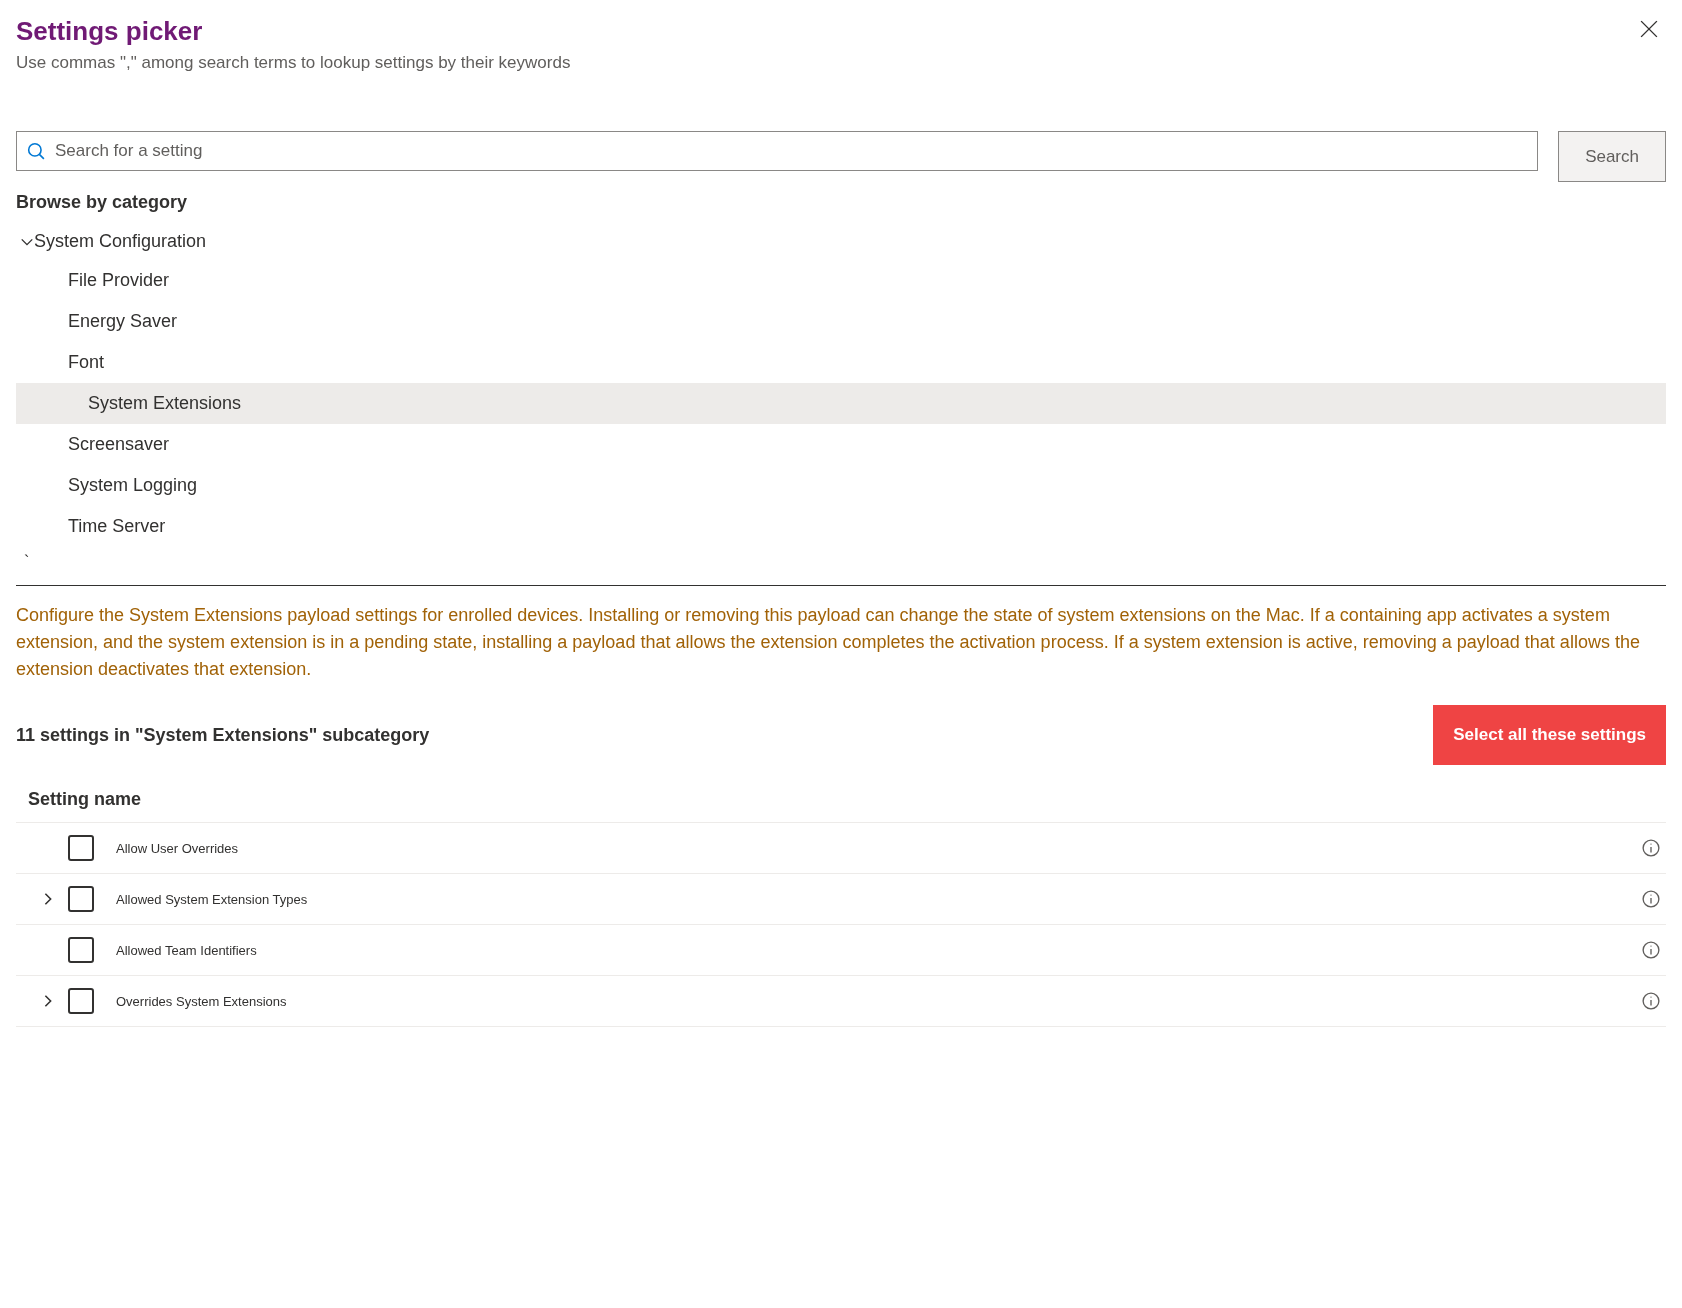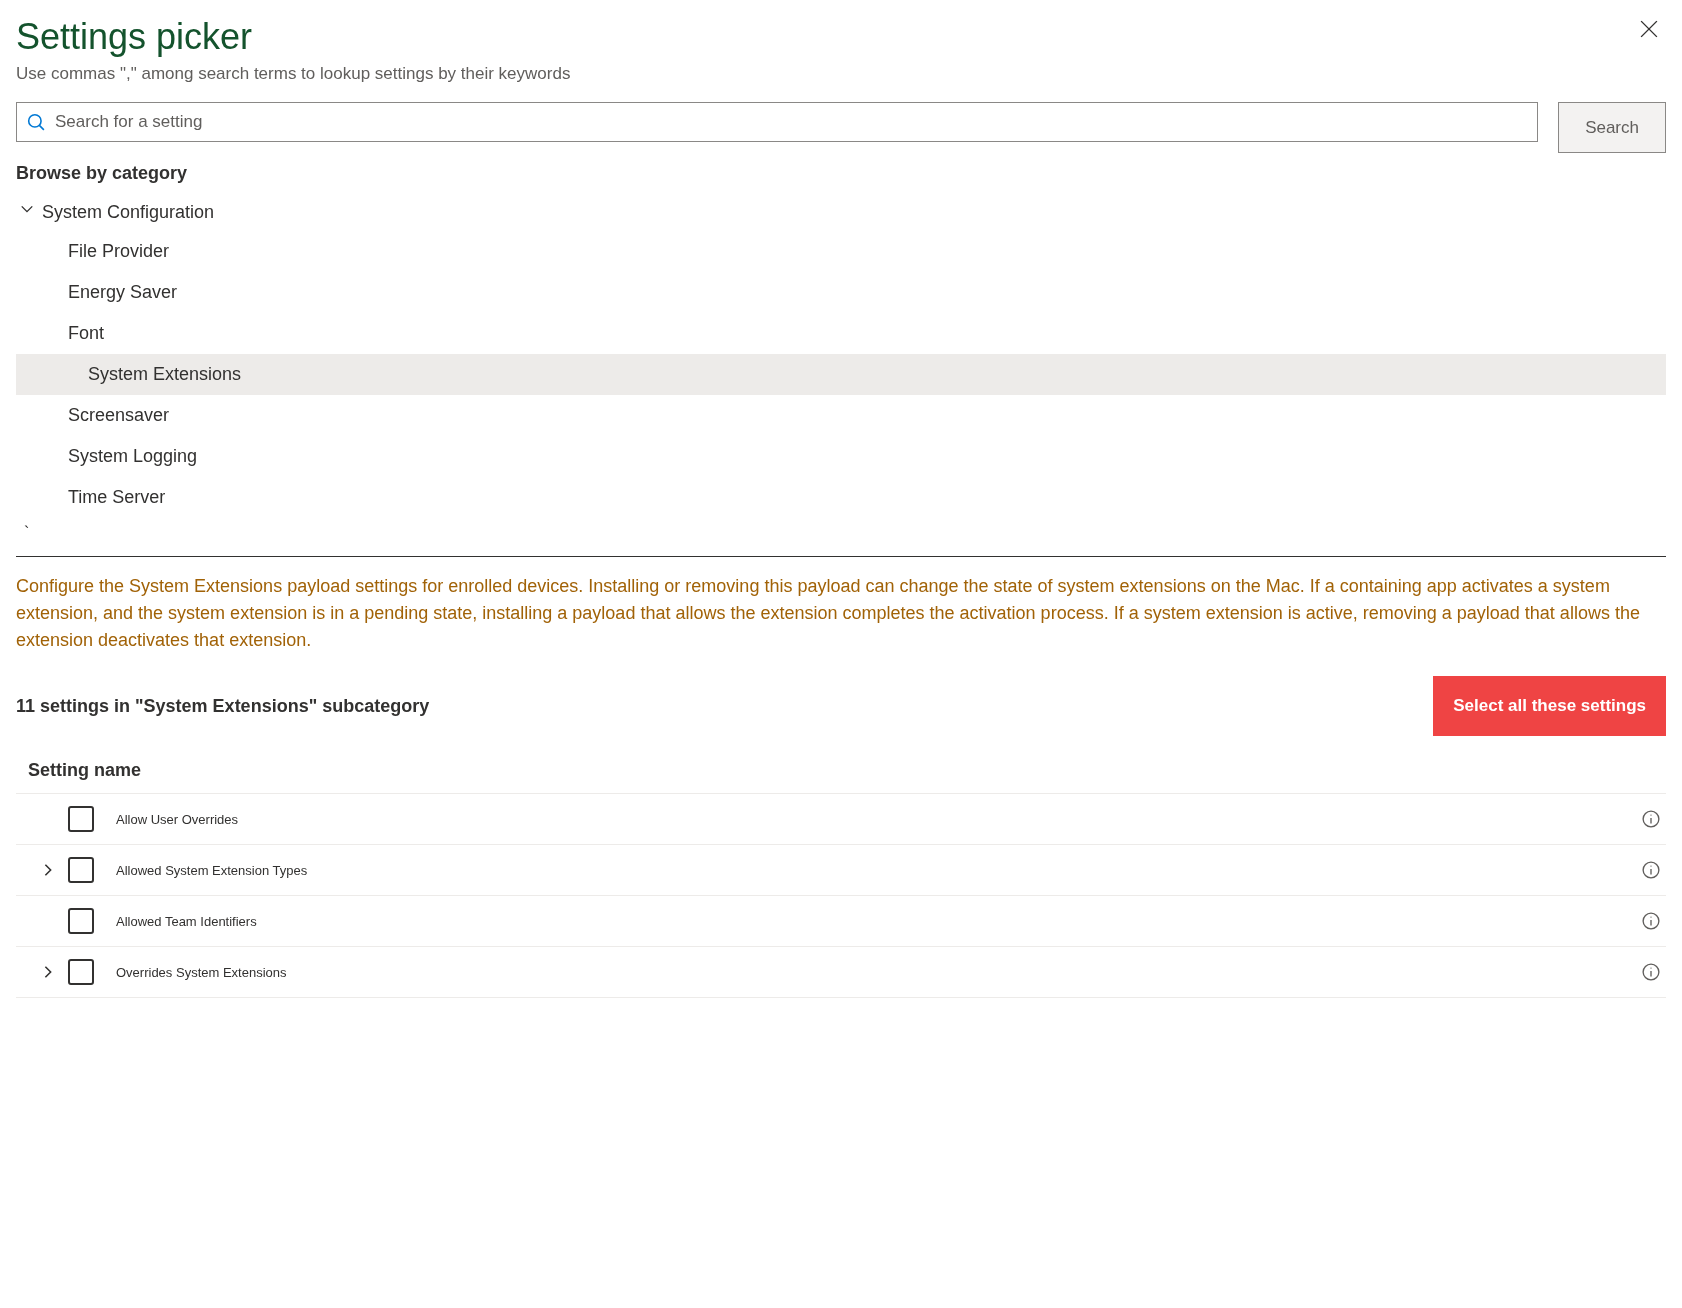--- a/index.html
+++ b/index.html
@@ -9,41 +9,42 @@
       color: #323130;
       padding: 16px;
       width: 1682px;
     }
     .header-row {
       display: flex;
       justify-content: space-between;
       align-items: flex-start;
     }
     .page-title {
-      font-size: 36px;
-      font-weight: 400;
-      color: #14532d;
+      font-size: 26px;
+      font-weight: 700;
+      color: #701a75;
       margin-bottom: 6px;
     }
     .page-subtitle {
       font-size: 17px;
       color: #605e5c;
       margin-bottom: 18px;
     }
     .close-icon {
       font-size: 20px;
       color: #323130;
       cursor: pointer;
       padding: 4px 8px;
     }
     .search-row {
       display: flex;
       gap: 20px;
       align-items: stretch;
       margin-bottom: 10px;
+      margin-top: 40px;
     }
     .search-box {
       flex: 1;
       display: flex;
       align-items: center;
       border: 1px solid #8a8886;
       padding: 6px 10px;
       height: 40px;
     }
     .search-icon {
@@ -71,21 +72,21 @@
     .browse-heading {
       font-size: 18px;
       font-weight: 700;
       margin: 8px 0 10px 0;
     }
     .tree {
       font-size: 18px;
     }
     .tree-parent {
       display: flex;
-      gap: 8px;
+      align-items: center;
       padding: 8px 4px;
       cursor: pointer;
     }
     .chevron {
       display: inline-flex;
       color: #323130;
     }
     .tree-children {
       margin-left: 52px;
     }

